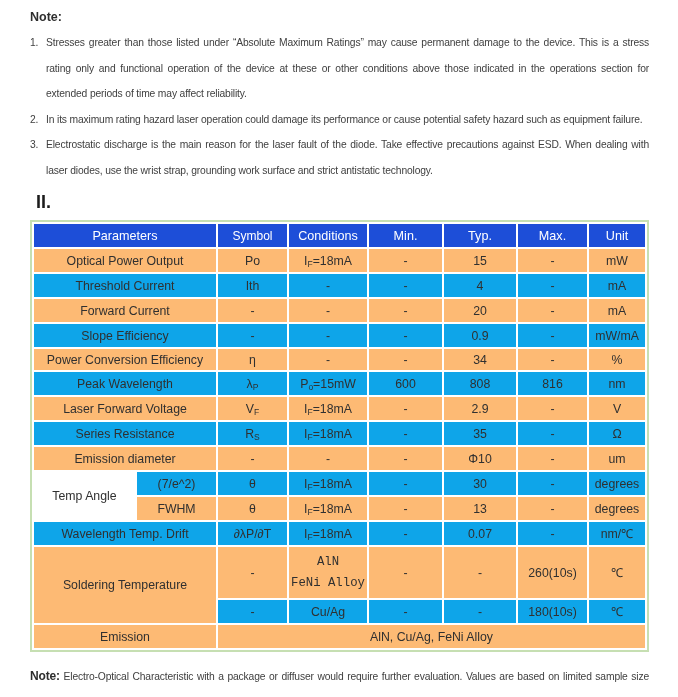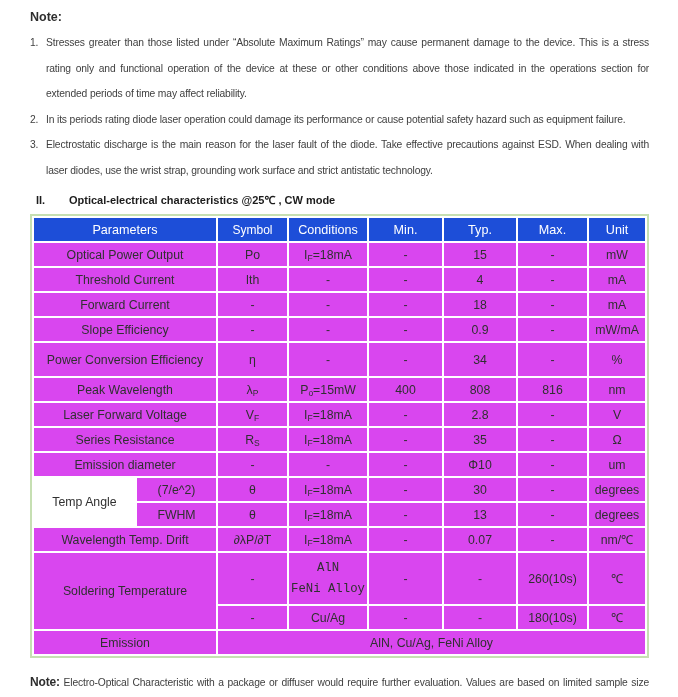--- a/index.html
+++ b/index.html
@@ -12,41 +12,41 @@
 
   
   .note-head{font-size:12.5px;font-weight:bold;color:#2e2e2e;margin:2px 0 6px 0;}
   .note-list{font-size:10.3px;letter-spacing:-0.15px;line-height:25.5px;color:#404040;}
   .note-item{display:flex;}
   .note-num{width:16px;flex:0 0 16px;}
   .note-text{flex:1;text-align:justify;}
 
   
   .sec-title{display:flex;align-items:baseline;margin:9px 0 7px 6px;
-    font-size:11px;font-weight:bold;color:#1c1c1c;}
+    font-size:18px;font-weight:bold;color:#1c1c1c;}
   .sec-num{width:33px;}
 
   
   table.chr{
     border-collapse:separate;border-spacing:2px;
     background:#ffffff;border:2px solid #c6dfb2;
     table-layout:fixed;
   }
   table.chr td,table.chr th{
     overflow:hidden;text-align:center;vertical-align:middle;
     font-size:12.3px;color:#303030;padding:0 1px;
     font-weight:normal;white-space:nowrap;
   }
   tr.hdr th{background:#1d4ed8;color:#ffffff;font-weight:normal;height:23px;font-size:12.6px;}
   tr.hdr th.sym{font-size:12px;}
-  tr.g td{background:#d946ef;}
-  tr.w td{background:#d946ef;}
+  tr.g td{background:#fdba74;}
+  tr.w td{background:#0ea5e9;}
   td.cell-white{background:#ffffff !important;}
   tr.row{height:23px;}
-  tr.tall{height:33px;}
+  tr.tall{height:21px;}
   tr.st1{height:51px;}
   td.vtop{vertical-align:top;padding-top:5px;}
   sub{font-size:8.5px;vertical-align:-2px;line-height:0;}
   .two-line div{line-height:21px;font-family:Liberation Mono, monospace;}
 
   
   .bottom-note{margin-top:11px;font-size:10.3px;letter-spacing:-0.15px;
     line-height:27px;text-align:justify;color:#404040;}
   .bottom-note b{font-size:12px;color:#2e2e2e;}
 </style>
@@ -56,31 +56,30 @@
 <div class="page">
 
   <div class="note-head">Note:</div>
   <div class="note-list">
     <div class="note-item">
       <span class="note-num">1.</span>
       <div class="note-text">Stresses greater than those listed under “Absolute Maximum Ratings” may cause permanent damage to the device. This is a stress rating only and functional operation of the device at these or other conditions above those indicated in the operations section for extended periods of time may affect reliability.</div>
     </div>
     <div class="note-item">
       <span class="note-num">2.</span>
-      <div class="note-text">In its periods rating diode laser operation could damage its performance or cause potential safety hazard such as equipment failure.</div>
+      <div class="note-text">In its maximum rating hazard laser operation could damage its performance or cause potential safety hazard such as equipment failure.</div>
     </div>
     <div class="note-item">
       <span class="note-num">3.</span>
       <div class="note-text">Electrostatic discharge is the main reason for the laser fault of the diode. Take effective precautions against ESD. When dealing with laser diodes, use the wrist strap, grounding work surface and strict antistatic technology.</div>
     </div>
   </div>
 
   <div class="sec-title">
     <span class="sec-num">II.</span>
-    <span>Optical-electrical characteristics @25℃ , CW mode</span>
   </div>
 
   <table class="chr">
     <colgroup>
       <col style="width:101px">
         <col style="width:79px">
         <col style="width:69px">
         <col style="width:78px">
       <col style="width:73px">
         <col style="width:72px">
@@ -116,21 +115,21 @@
       <td>4</td>
       <td>-</td>
       <td>mA</td>
     </tr>
 
     <tr class="g row">
       <td colspan="2">Forward Current</td>
       <td>-</td>
       <td>-</td>
       <td>-</td>
-      <td>18</td>
+      <td>20</td>
       <td>-</td>
       <td>mA</td>
     </tr>
 
     <tr class="w row">
       <td colspan="2">Slope Efficiency</td>
       <td>-</td>
       <td>-</td>
       <td>-</td>
       <td>0.9</td>
@@ -145,32 +144,32 @@
       <td>-</td>
       <td>34</td>
       <td>-</td>
       <td>%</td>
     </tr>
 
     <tr class="w row">
       <td colspan="2">Peak Wavelength</td>
       <td><span>λ</span><sub>P</sub></td>
       <td><span>P</span><sub>o</sub><span>=15mW</span></td>
-      <td>400</td>
+      <td>600</td>
       <td>808</td>
       <td>816</td>
       <td>nm</td>
     </tr>
 
     <tr class="g row">
       <td colspan="2">Laser Forward Voltage</td>
       <td><span>V</span><sub>F</sub></td>
       <td><span>I</span><sub>F</sub><span>=18mA</span></td>
       <td>-</td>
-      <td>2.8</td>
+      <td>2.9</td>
       <td>-</td>
       <td>V</td>
     </tr>
 
     <tr class="w row">
       <td colspan="2">Series Resistance</td>
       <td><span>R</span><sub>S</sub></td>
       <td><span>I</span><sub>F</sub><span>=18mA</span></td>
       <td>-</td>
       <td>35</td>

